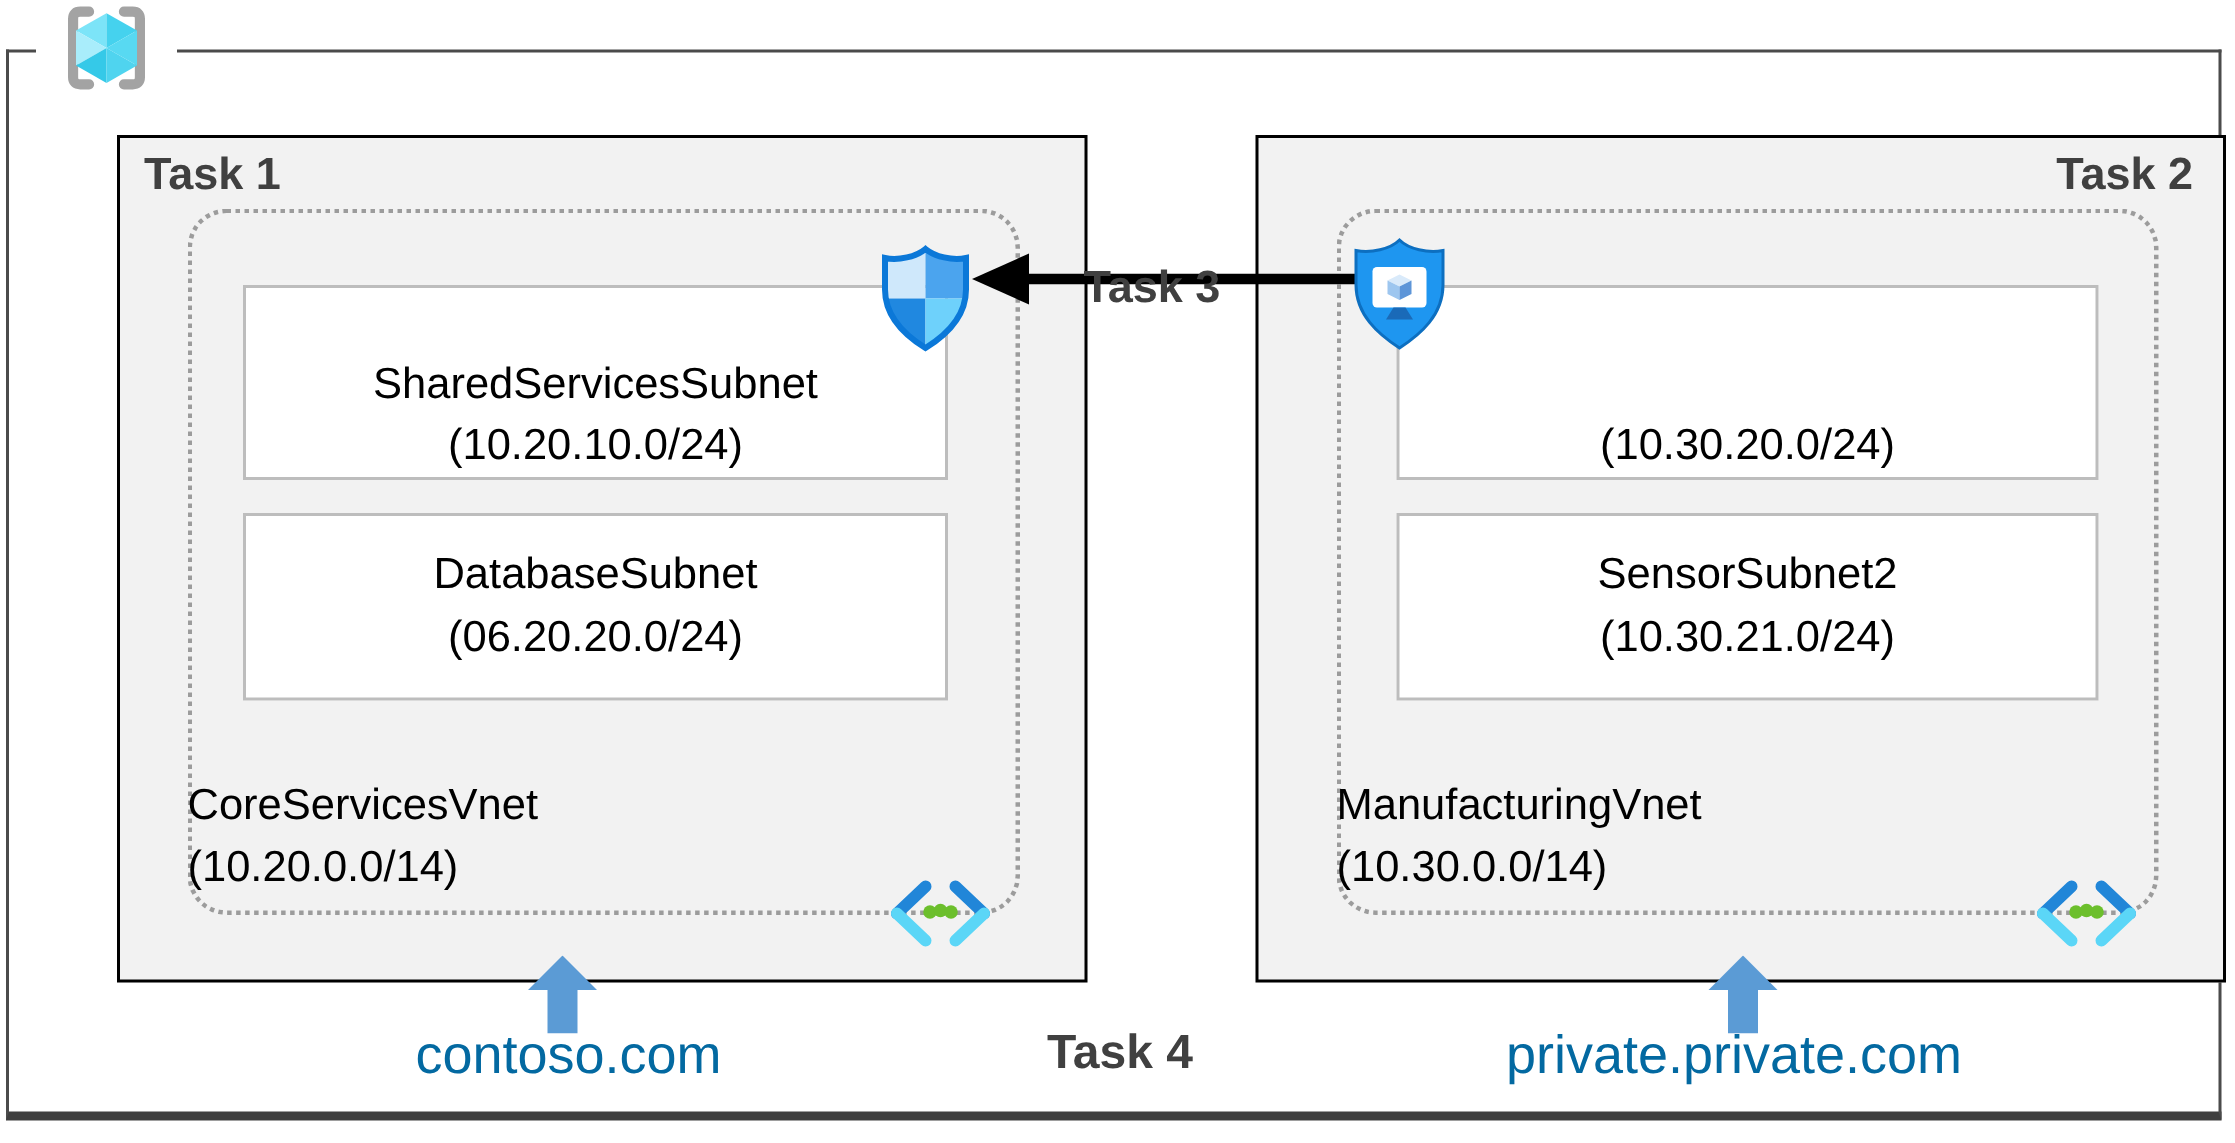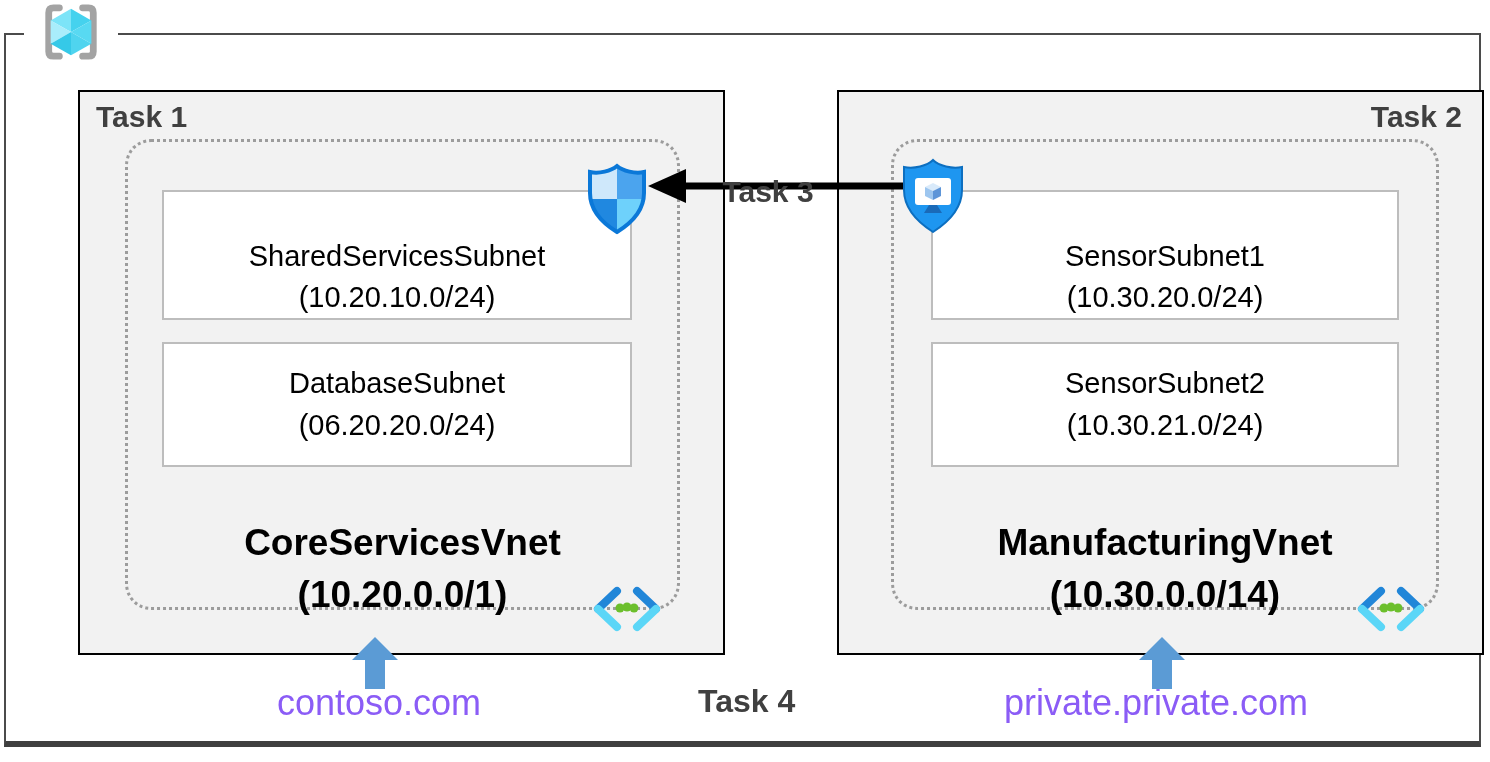--- a/index.html
+++ b/index.html
@@ -45,39 +45,39 @@
     display:flex;flex-direction:column;align-items:center;justify-content:center;
     font-size:29px;line-height:1.42;text-align:center;z-index:2;
   }
   .sn-r1{top:98px;height:130px;justify-content:flex-end;}
   .sn-r2{top:250px;height:125px;}
   .sn-left{left:82px;width:470px;}
   .sn-right{left:92px;width:468px;}
 
   
   .vnet-name{
-    top:425px;text-align:center;font-size:37px;line-height:1.4;z-index:2;font-weight:bold;
+    top:425px;text-align:left;font-size:29px;line-height:1.4;z-index:2;
   }
   #vnet1-name{left:45px;width:555px;}
   #vnet2-name{left:52px;width:548px;}
   .vnet-icon{z-index:3;}
   #vnet1-icon{left:511px;top:491px;}
   #vnet2-icon{left:516px;top:491px;}
 
   
   #nsg-icon{left:585px;top:163px;z-index:5;}
   #bastion-icon{left:899px;top:157px;z-index:5;}
   #task3-arrow{left:640px;top:160px;z-index:4;}
   #task3-label{left:700px;top:143px;width:136px;text-align:center;z-index:4;margin-top:32px;}
 
   
   .up-arrow{z-index:3;}
   #up-arrow-left{left:351px;top:637px;}
   #up-arrow-right{left:1138px;top:637px;}
-  .dns-label{top:682px;text-align:center;font-size:36px;color:#8b5cf6;}
+  .dns-label{top:682px;text-align:center;font-size:36px;color:#0369a1;}
   #dns-left{left:259px;width:240px;}
   #dns-right{left:986px;width:340px;}
   #task4-label{left:698px;top:683px;width:140px;text-align:left;font-size:32px;}
 </style>
 </head>
 <body>
 
 <div id="canvas">
 
   <div class="abs outer-frame"></div>
@@ -105,42 +105,41 @@
       <span>SharedServicesSubnet</span>
       <span>(10.20.10.0/24)</span>
     </div>
     <div class="abs subnet-box sn-left sn-r2">
       <span>DatabaseSubnet</span>
       <span>(06.20.20.0/24)</span>
     </div>
 
     <div id="vnet1-name" class="abs vnet-name">
       <div>CoreServicesVnet</div>
-      <div>(10.20.0.0/1)</div>
+      <div>(10.20.0.0/14)</div>
     </div>
 
     <span id="vnet1-icon" class="abs vnet-icon">
       <svg width="72" height="52" viewBox="0 0 72 52">
         <line x1="26" y1="8" x2="7" y2="26" stroke="#2186d8" stroke-width="8" stroke-linecap="round"></line>
         <line x1="7" y1="26" x2="26" y2="44" stroke="#5bd6f7" stroke-width="8" stroke-linecap="round"></line>
         <line x1="46" y1="8" x2="65" y2="26" stroke="#2186d8" stroke-width="8" stroke-linecap="round"></line>
         <line x1="65" y1="26" x2="46" y2="44" stroke="#5bd6f7" stroke-width="8" stroke-linecap="round"></line>
         <circle cx="29" cy="25" r="4.5" fill="#6cbf2c"></circle>
         <circle cx="36" cy="24" r="4.5" fill="#6cbf2c"></circle>
         <circle cx="43" cy="25" r="4.5" fill="#6cbf2c"></circle>
       </svg>
     </span>
   </div>
 
   <div id="task2-box" class="abs task-box">
     <span id="task2-label" class="abs task-label">Task 2</span>
     <div id="vnet2-dashed" class="abs vnet-dashed"></div>
 
     <div class="abs subnet-box sn-right sn-r1">
-      <span>SensorSubnet1</span>
       <span>(10.30.20.0/24)</span>
     </div>
     <div class="abs subnet-box sn-right sn-r2">
       <span>SensorSubnet2</span>
       <span>(10.30.21.0/24)</span>
     </div>
 
     <div id="vnet2-name" class="abs vnet-name">
       <div>ManufacturingVnet</div>
       <div>(10.30.0.0/14)</div>

